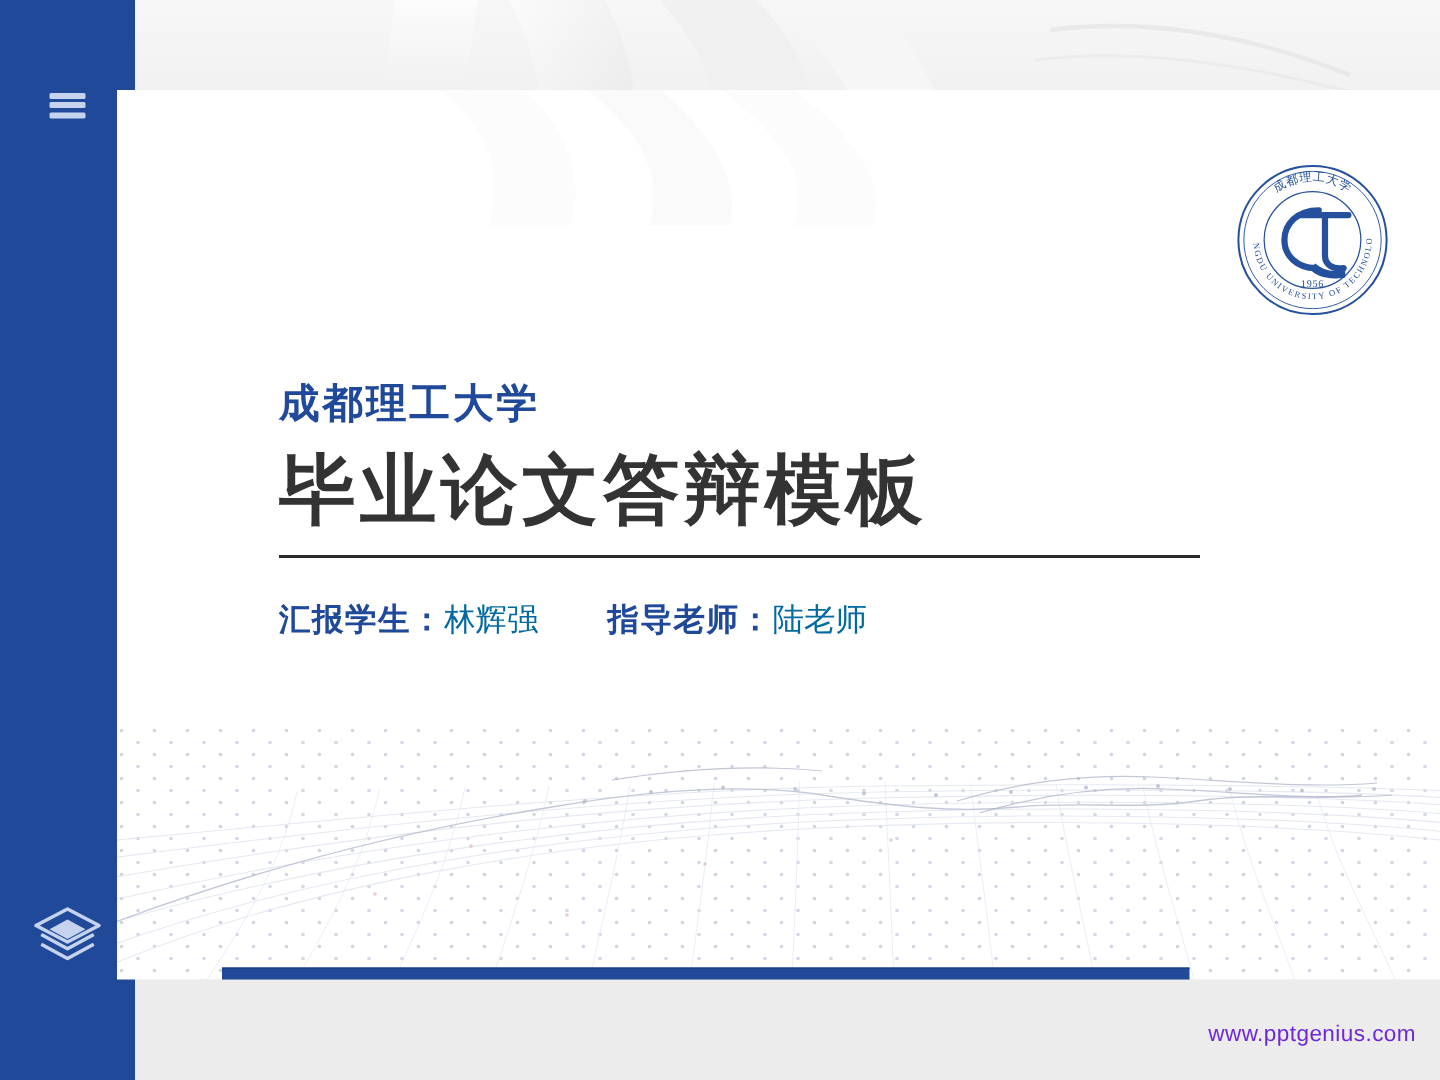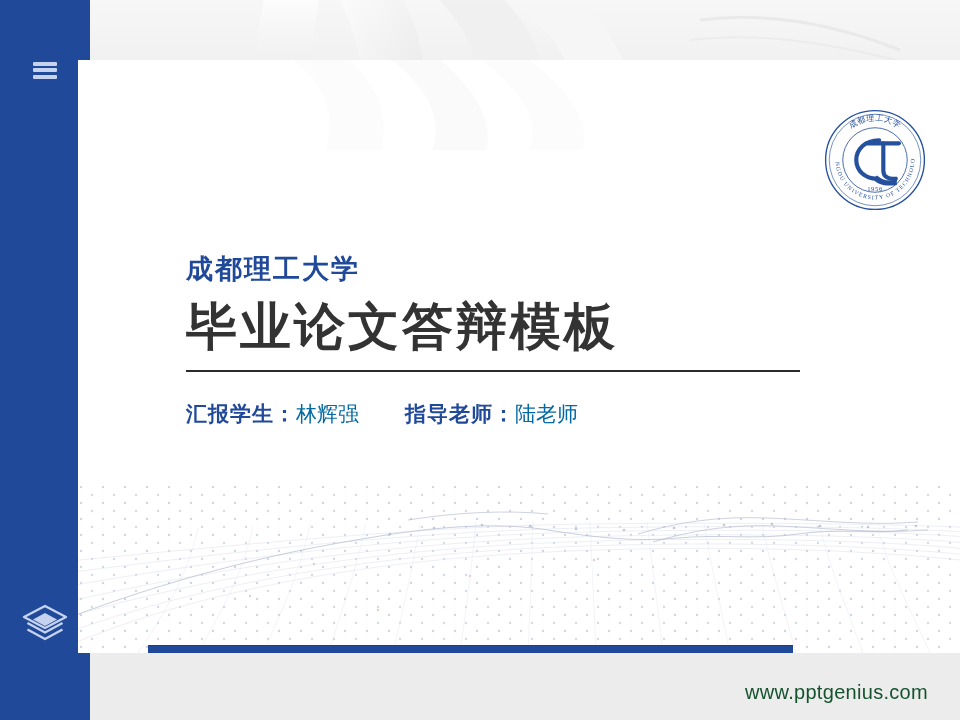--- a/index.html
+++ b/index.html
@@ -141,23 +141,23 @@
 
   
   .footer {
     position: absolute;
     left: 90px; top: 653px;
     width: 870px; height: 67px;
     background: #ececec;
   }
   .footer-url {
     position: absolute;
-    right: 32px; top: 28px;
-    font-size: 20px;
-    color: #14532d;
+    right: 16px; top: 28px;
+    font-size: 15px;
+    color: #6d28d9;
     letter-spacing: .3px;
   }
 </style>
 </head>
 <body>
 
 <div id="stage">
 
   <div class="outer-bg"></div>
   <div class="outer-bg-top"></div>

